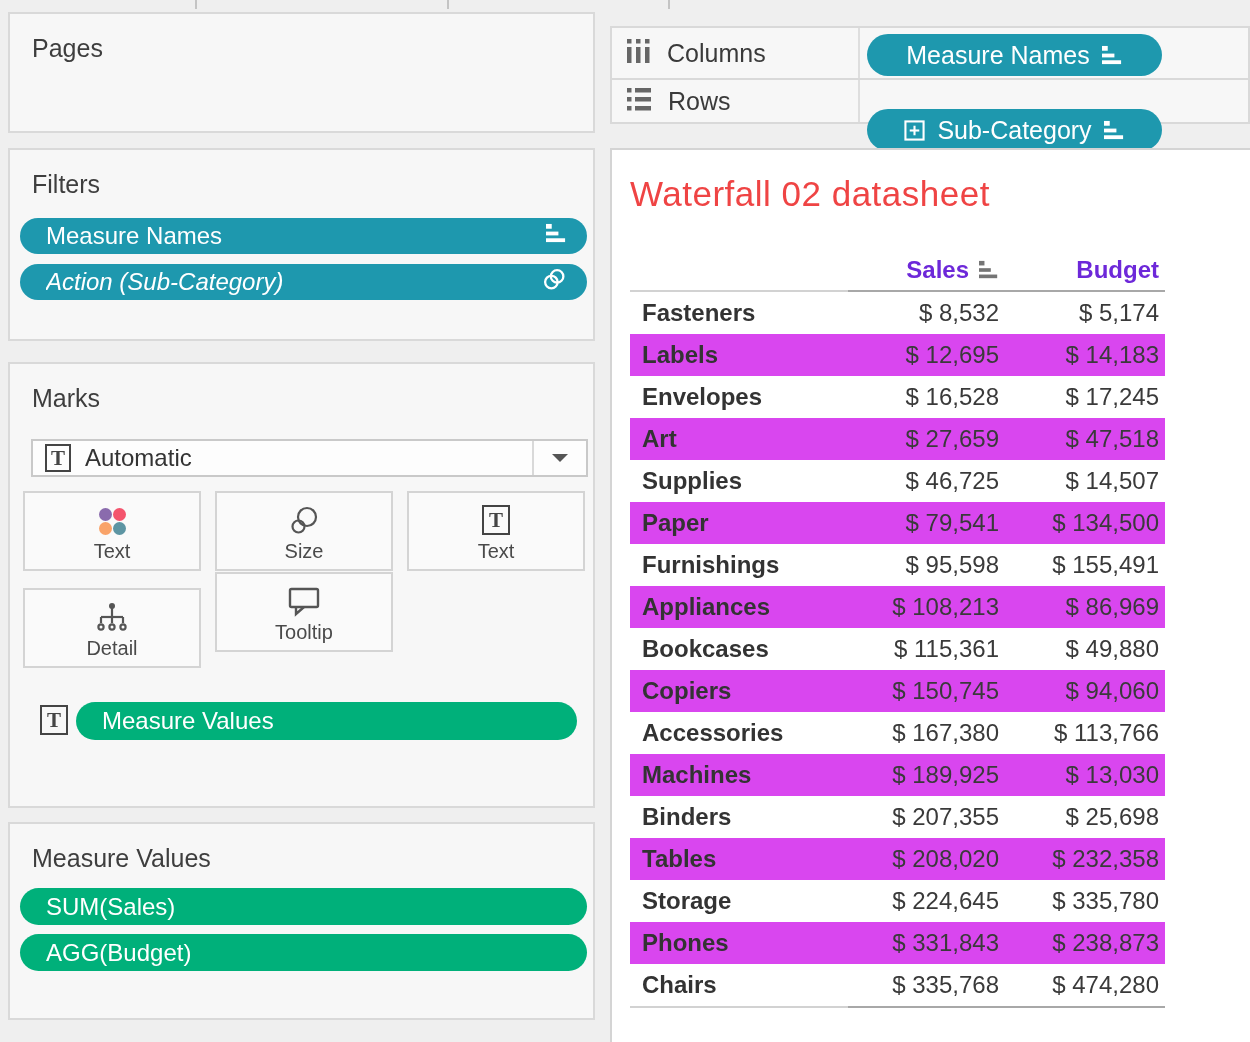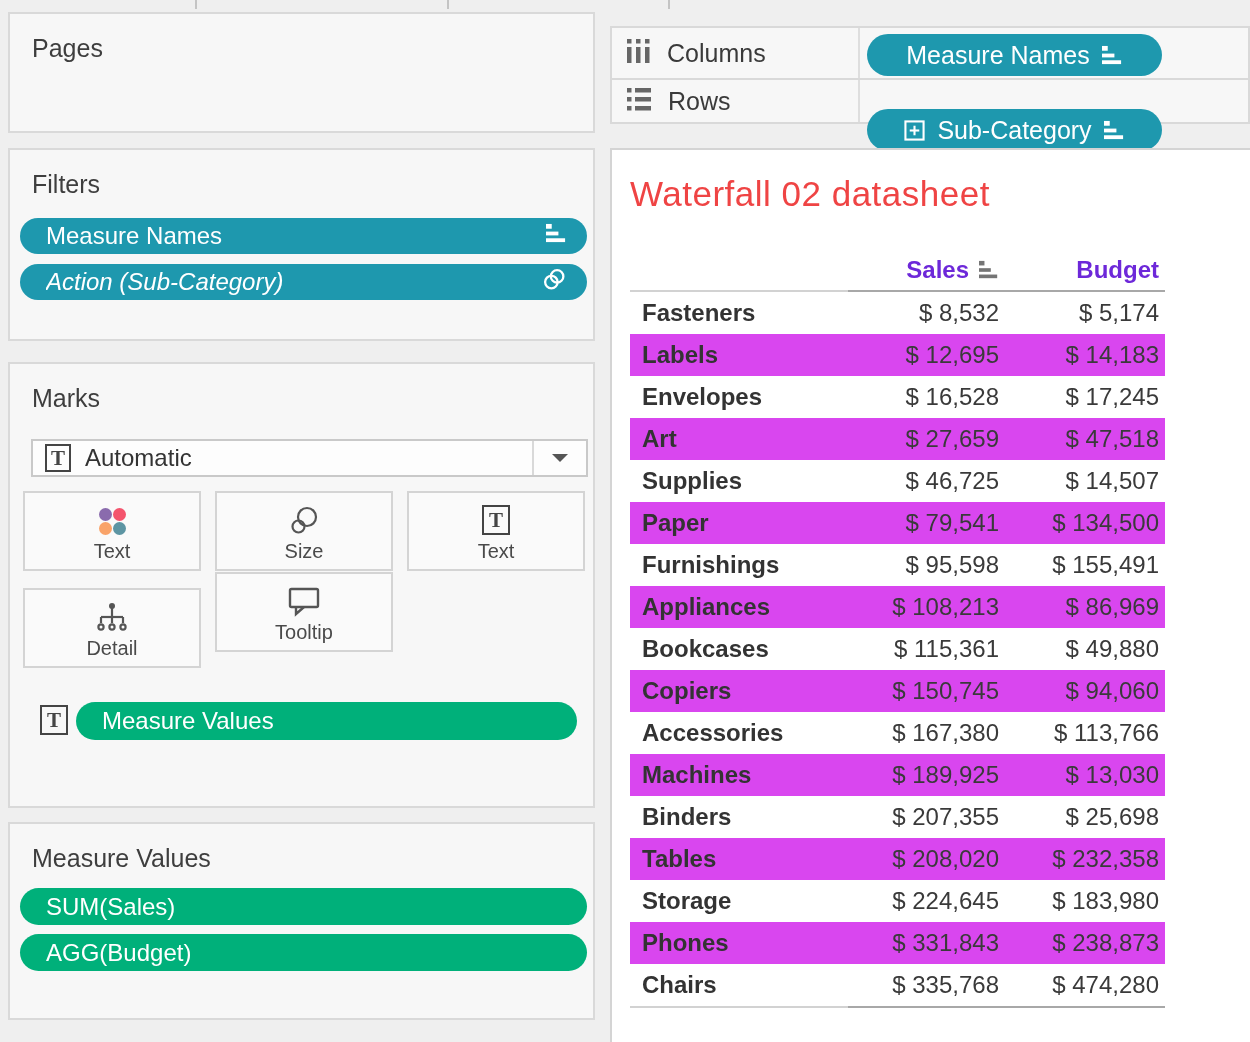--- a/index.html
+++ b/index.html
@@ -349,21 +349,21 @@
             <div class="tcell num budget">$ 25,698</div>
           </div>
           <div class="trow band">
             <div class="tcell label">Tables</div>
             <div class="tcell num sales">$ 208,020</div>
             <div class="tcell num budget">$ 232,358</div>
           </div>
           <div class="trow">
             <div class="tcell label">Storage</div>
             <div class="tcell num sales">$ 224,645</div>
-            <div class="tcell num budget">$ 183,980</div>
+            <div class="tcell num budget">$ 335,780</div>
           </div>
           <div class="trow band">
             <div class="tcell label">Phones</div>
             <div class="tcell num sales">$ 331,843</div>
             <div class="tcell num budget">$ 238,873</div>
           </div>
           <div class="trow">
             <div class="tcell label">Chairs</div>
             <div class="tcell num sales">$ 335,768</div>
             <div class="tcell num budget">$ 474,280</div>

